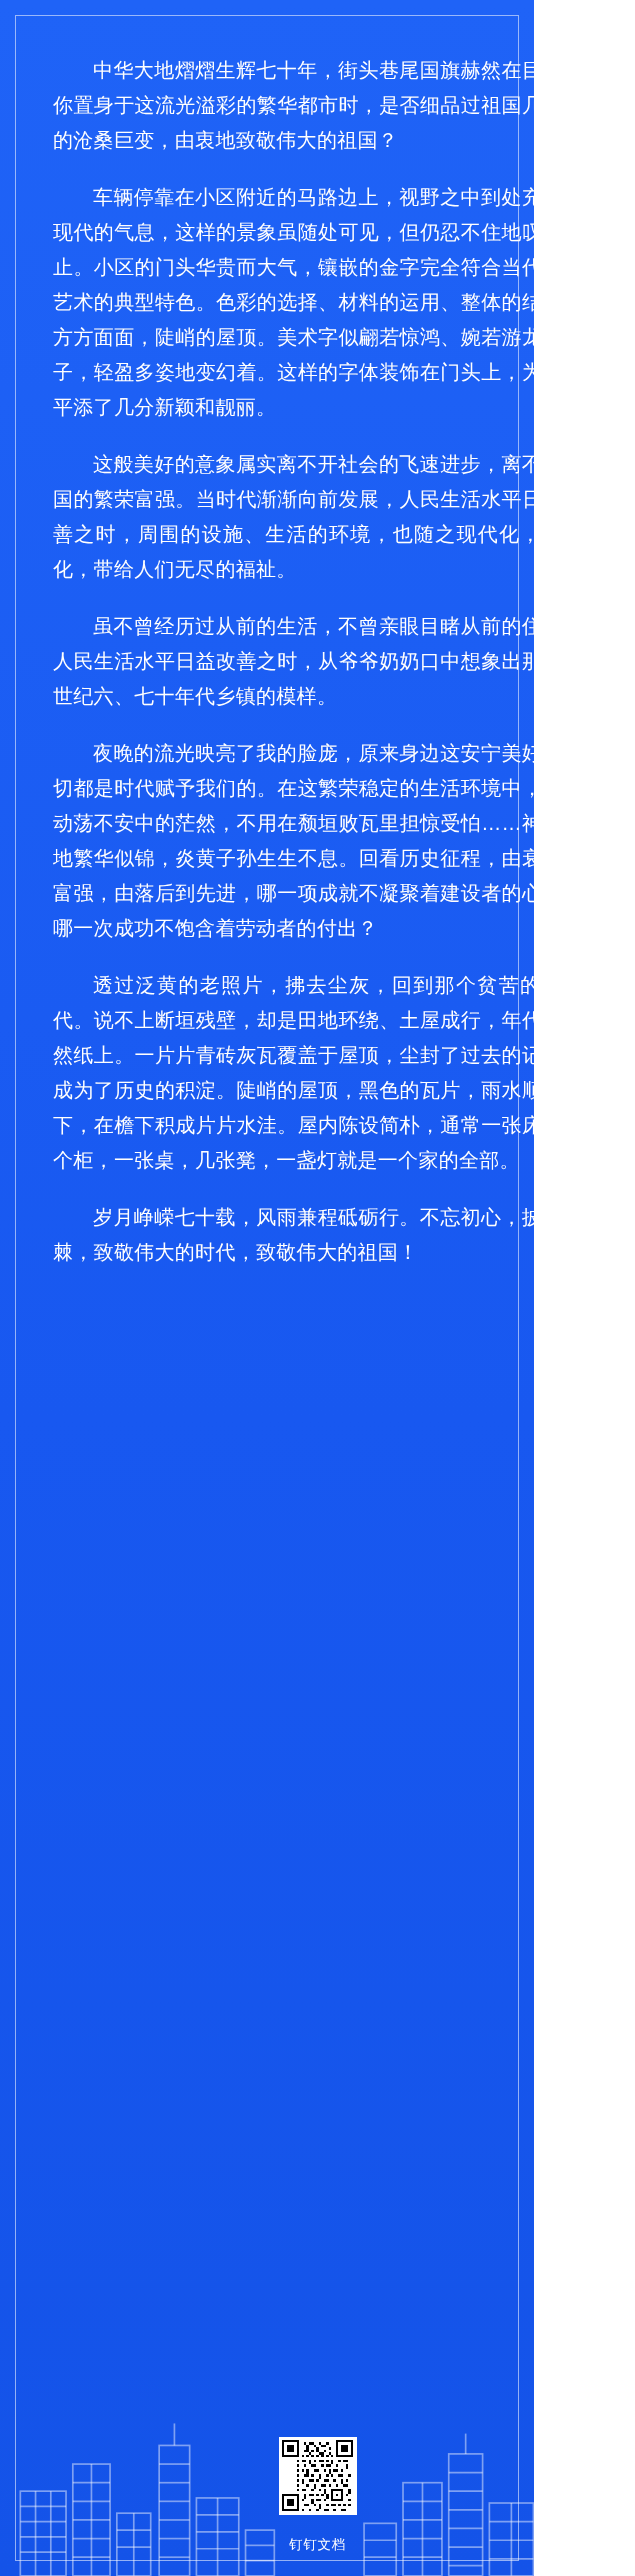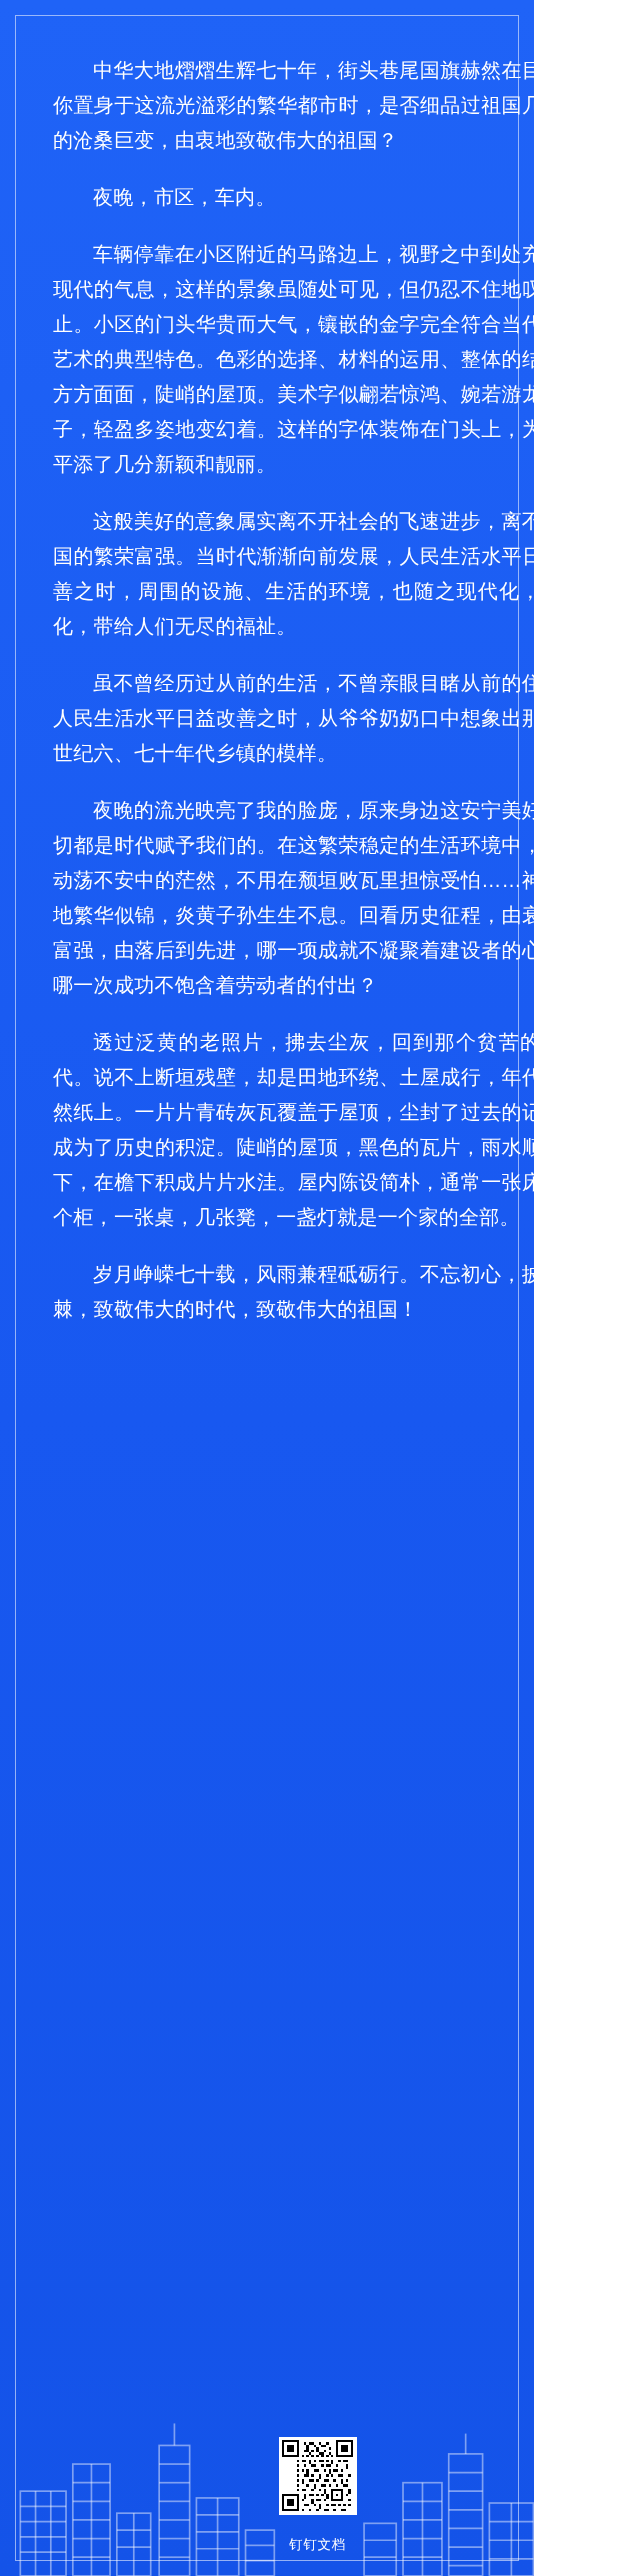--- a/index.html
+++ b/index.html
@@ -94,21 +94,20 @@
 </style>
 </head>
 <body>
 
 <div class="page">
 
   <div class="frame"></div>
 
   <div class="article">
     <p class="para">中华大地熠熠生辉七十年，街头巷尾国旗赫然在目。当你置身于这流光溢彩的繁华都市时，是否细品过祖国几十载的沧桑巨变，由衷地致敬伟大的祖国？</p>
-    <p class="para">夜晚，市区，车内。</p>
     <p class="para">车辆停靠在小区附近的马路边上，视野之中到处充斥着现代的气息，这样的景象虽随处可见，但仍忍不住地叹为观止。小区的门头华贵而大气，镶嵌的金字完全符合当代建筑艺术的典型特色。色彩的选择、材料的运用、整体的结构，方方面面，陡峭的屋顶。美术字似翩若惊鸿、婉若游龙的女子，轻盈多姿地变幻着。这样的字体装饰在门头上，为小区平添了几分新颖和靓丽。</p>
     <p class="para">这般美好的意象属实离不开社会的飞速进步，离不开祖国的繁荣富强。当时代渐渐向前发展，人民生活水平日益改善之时，周围的设施、生活的环境，也随之现代化，科技化，带给人们无尽的福祉。</p>
     <p class="para">虽不曾经历过从前的生活，不曾亲眼目睹从前的住宅，人民生活水平日益改善之时，从爷爷奶奶口中想象出那二十世纪六、七十年代乡镇的模样。</p>
     <p class="para">夜晚的流光映亮了我的脸庞，原来身边这安宁美好的一切都是时代赋予我们的。在这繁荣稳定的生活环境中，没有动荡不安中的茫然，不用在颓垣败瓦里担惊受怕……神州大地繁华似锦，炎黄子孙生生不息。回看历史征程，由衰微到富强，由落后到先进，哪一项成就不凝聚着建设者的心血，哪一次成功不饱含着劳动者的付出？</p>
     <p class="para">透过泛黄的老照片，拂去尘灰，回到那个贫苦的旧时代。说不上断垣残壁，却是田地环绕、土屋成行，年代感跃然纸上。一片片青砖灰瓦覆盖于屋顶，尘封了过去的记忆，成为了历史的积淀。陡峭的屋顶，黑色的瓦片，雨水顺流而下，在檐下积成片片水洼。屋内陈设简朴，通常一张床，两个柜，一张桌，几张凳，一盏灯就是一个家的全部。</p>
     <p class="para">岁月峥嵘七十载，风雨兼程砥砺行。不忘初心，披荆斩棘，致敬伟大的时代，致敬伟大的祖国！</p>
   </div>
 
   <div class="skyline">
     <svg width="635" height="212" viewBox="0 0 750 250" xmlns="http://www.w3.org/2000/svg">

